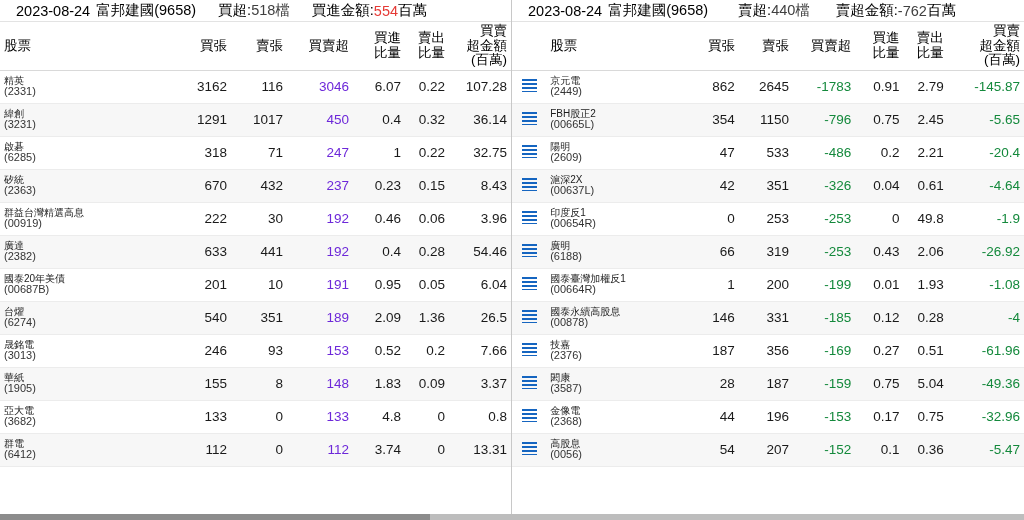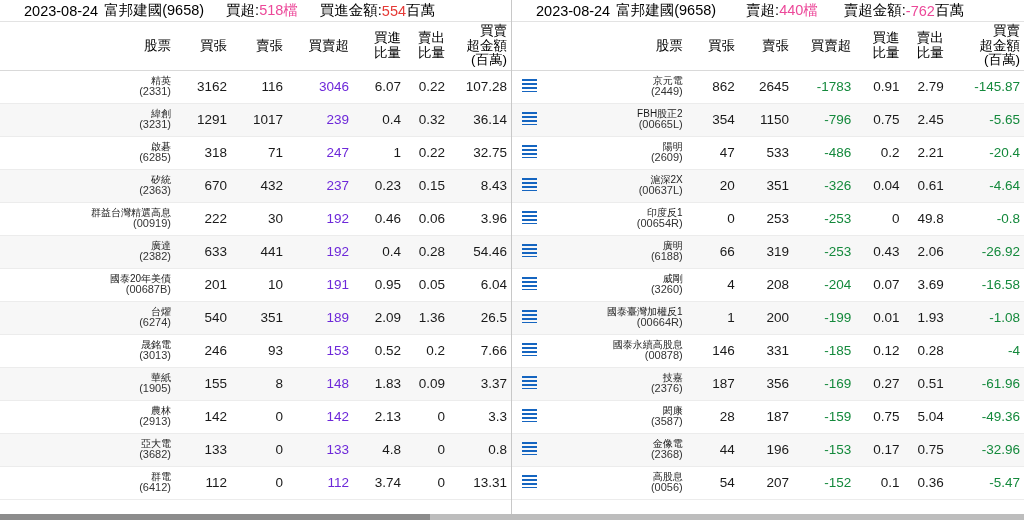--- a/index.html
+++ b/index.html
@@ -24,29 +24,29 @@
   }
   .panel-left { border-right: 1px solid #c8c8c8; }
 
   
   .titlebar {
     height: 22px;
     display: flex;
     align-items: center;
     font-size: 14.5px;
     color: #000;
-    padding: 0 20px;
+    padding: 0 12px;
     white-space: nowrap;
     border-bottom: 1px solid #e3e3e3;
   }
   .titlebar .t-date { margin-left: 4px; }
   .titlebar .t-stock { margin-left: 6px; }
   .titlebar .t-cnt-label { margin-left: 22px; }
   .titlebar .t-amt-label { margin-left: 22px; }
-  .titlebar .val-green { color: #ec4899; }
+  .titlebar .val-green { color: #404040; }
   .titlebar .val-red { color: #e53935; }
   .panel-right .titlebar .t-cnt-label { margin-left: 30px; }
   .panel-right .titlebar .t-amt-label { margin-left: 26px; }
 
   
   table {
     width: 100%;
     border-collapse: collapse;
     table-layout: fixed;
     font-size: 13px;
@@ -67,21 +67,21 @@
     border-bottom: 1px solid #ececec;
     padding: 1px 4px;
     height: 33px;
     vertical-align: middle;
     line-height: 1.05;
     font-size: 13.5px;
   }
   tbody tr:nth-child(even) { background: #f7f7f7; }
   tbody tr:nth-child(odd)  { background: #ffffff; }
 
-  .c-name { text-align: right; }
+  .c-name { text-align: left; }
   .c-num  { text-align: right; }
   .nm-main { display: block; font-size: 10px; }
   .nm-code { display: block; font-size: 11px; color: #333; }
 
   .pos { color: #6d28d9; }
   .neg { color: #14893c; }
 
   
   .panel-left col.w-name { width: 175px; }
   .panel-left col.w-buy  { width: 56px; }
@@ -197,21 +197,21 @@
             <td class="c-num ">0.22</td>
             <td class="c-num ">107.28</td>
           </tr>
           <tr>
             <td class="c-name">
               <span class="nm-main">緯創</span>
               <span class="nm-code">(3231)</span>
             </td>
             <td class="c-num ">1291</td>
             <td class="c-num ">1017</td>
-            <td class="c-num pos">239</td>
+            <td class="c-num pos">450</td>
             <td class="c-num ">0.4</td>
             <td class="c-num ">0.32</td>
             <td class="c-num ">36.14</td>
           </tr>
           <tr>
             <td class="c-name">
               <span class="nm-main">啟碁</span>
               <span class="nm-code">(6285)</span>
             </td>
             <td class="c-num ">318</td>
@@ -297,32 +297,20 @@
             <td class="c-name">
               <span class="nm-main">華紙</span>
               <span class="nm-code">(1905)</span>
             </td>
             <td class="c-num ">155</td>
             <td class="c-num ">8</td>
             <td class="c-num pos">148</td>
             <td class="c-num ">1.83</td>
             <td class="c-num ">0.09</td>
             <td class="c-num ">3.37</td>
-          </tr>
-          <tr>
-            <td class="c-name">
-              <span class="nm-main">農林</span>
-              <span class="nm-code">(2913)</span>
-            </td>
-            <td class="c-num ">142</td>
-            <td class="c-num ">0</td>
-            <td class="c-num pos">142</td>
-            <td class="c-num ">2.13</td>
-            <td class="c-num ">0</td>
-            <td class="c-num ">3.3</td>
           </tr>
           <tr>
             <td class="c-name">
               <span class="nm-main">亞大電</span>
               <span class="nm-code">(3682)</span>
             </td>
             <td class="c-num ">133</td>
             <td class="c-num ">0</td>
             <td class="c-num pos">133</td>
             <td class="c-num ">4.8</td>
@@ -428,69 +416,56 @@
             <td class="c-num ">0.2</td>
             <td class="c-num ">2.21</td>
             <td class="c-num neg">-20.4</td>
           </tr>
           <tr>
             <td class="c-icon"><span class="list-icon"><i></i><i></i><i></i><i></i></span></td>
             <td class="c-name">
               <span class="nm-main">滬深2X</span>
               <span class="nm-code">(00637L)</span>
             </td>
-            <td class="c-num ">20</td>
+            <td class="c-num ">42</td>
             <td class="c-num ">351</td>
             <td class="c-num neg">-326</td>
             <td class="c-num ">0.04</td>
             <td class="c-num ">0.61</td>
             <td class="c-num neg">-4.64</td>
           </tr>
           <tr>
             <td class="c-icon"><span class="list-icon"><i></i><i></i><i></i><i></i></span></td>
             <td class="c-name">
               <span class="nm-main">印度反1</span>
               <span class="nm-code">(00654R)</span>
             </td>
             <td class="c-num ">0</td>
             <td class="c-num ">253</td>
             <td class="c-num neg">-253</td>
             <td class="c-num ">0</td>
             <td class="c-num ">49.8</td>
-            <td class="c-num neg">-0.8</td>
+            <td class="c-num neg">-1.9</td>
           </tr>
           <tr>
             <td class="c-icon"><span class="list-icon"><i></i><i></i><i></i><i></i></span></td>
             <td class="c-name">
               <span class="nm-main">廣明</span>
               <span class="nm-code">(6188)</span>
             </td>
             <td class="c-num ">66</td>
             <td class="c-num ">319</td>
             <td class="c-num neg">-253</td>
             <td class="c-num ">0.43</td>
             <td class="c-num ">2.06</td>
             <td class="c-num neg">-26.92</td>
           </tr>
           <tr>
             <td class="c-icon"><span class="list-icon"><i></i><i></i><i></i><i></i></span></td>
             <td class="c-name">
-              <span class="nm-main">威剛</span>
-              <span class="nm-code">(3260)</span>
-            </td>
-            <td class="c-num ">4</td>
-            <td class="c-num ">208</td>
-            <td class="c-num neg">-204</td>
-            <td class="c-num ">0.07</td>
-            <td class="c-num ">3.69</td>
-            <td class="c-num neg">-16.58</td>
-          </tr>
-          <tr>
-            <td class="c-icon"><span class="list-icon"><i></i><i></i><i></i><i></i></span></td>
-            <td class="c-name">
               <span class="nm-main">國泰臺灣加權反1</span>
               <span class="nm-code">(00664R)</span>
             </td>
             <td class="c-num ">1</td>
             <td class="c-num ">200</td>
             <td class="c-num neg">-199</td>
             <td class="c-num ">0.01</td>
             <td class="c-num ">1.93</td>
             <td class="c-num neg">-1.08</td>
           </tr>

